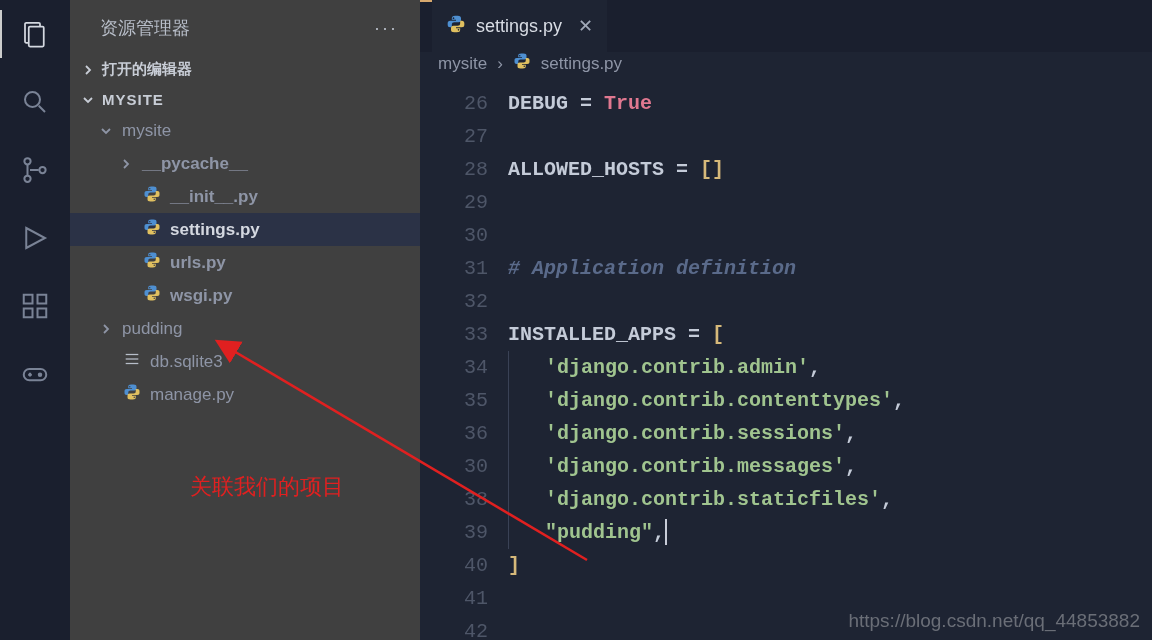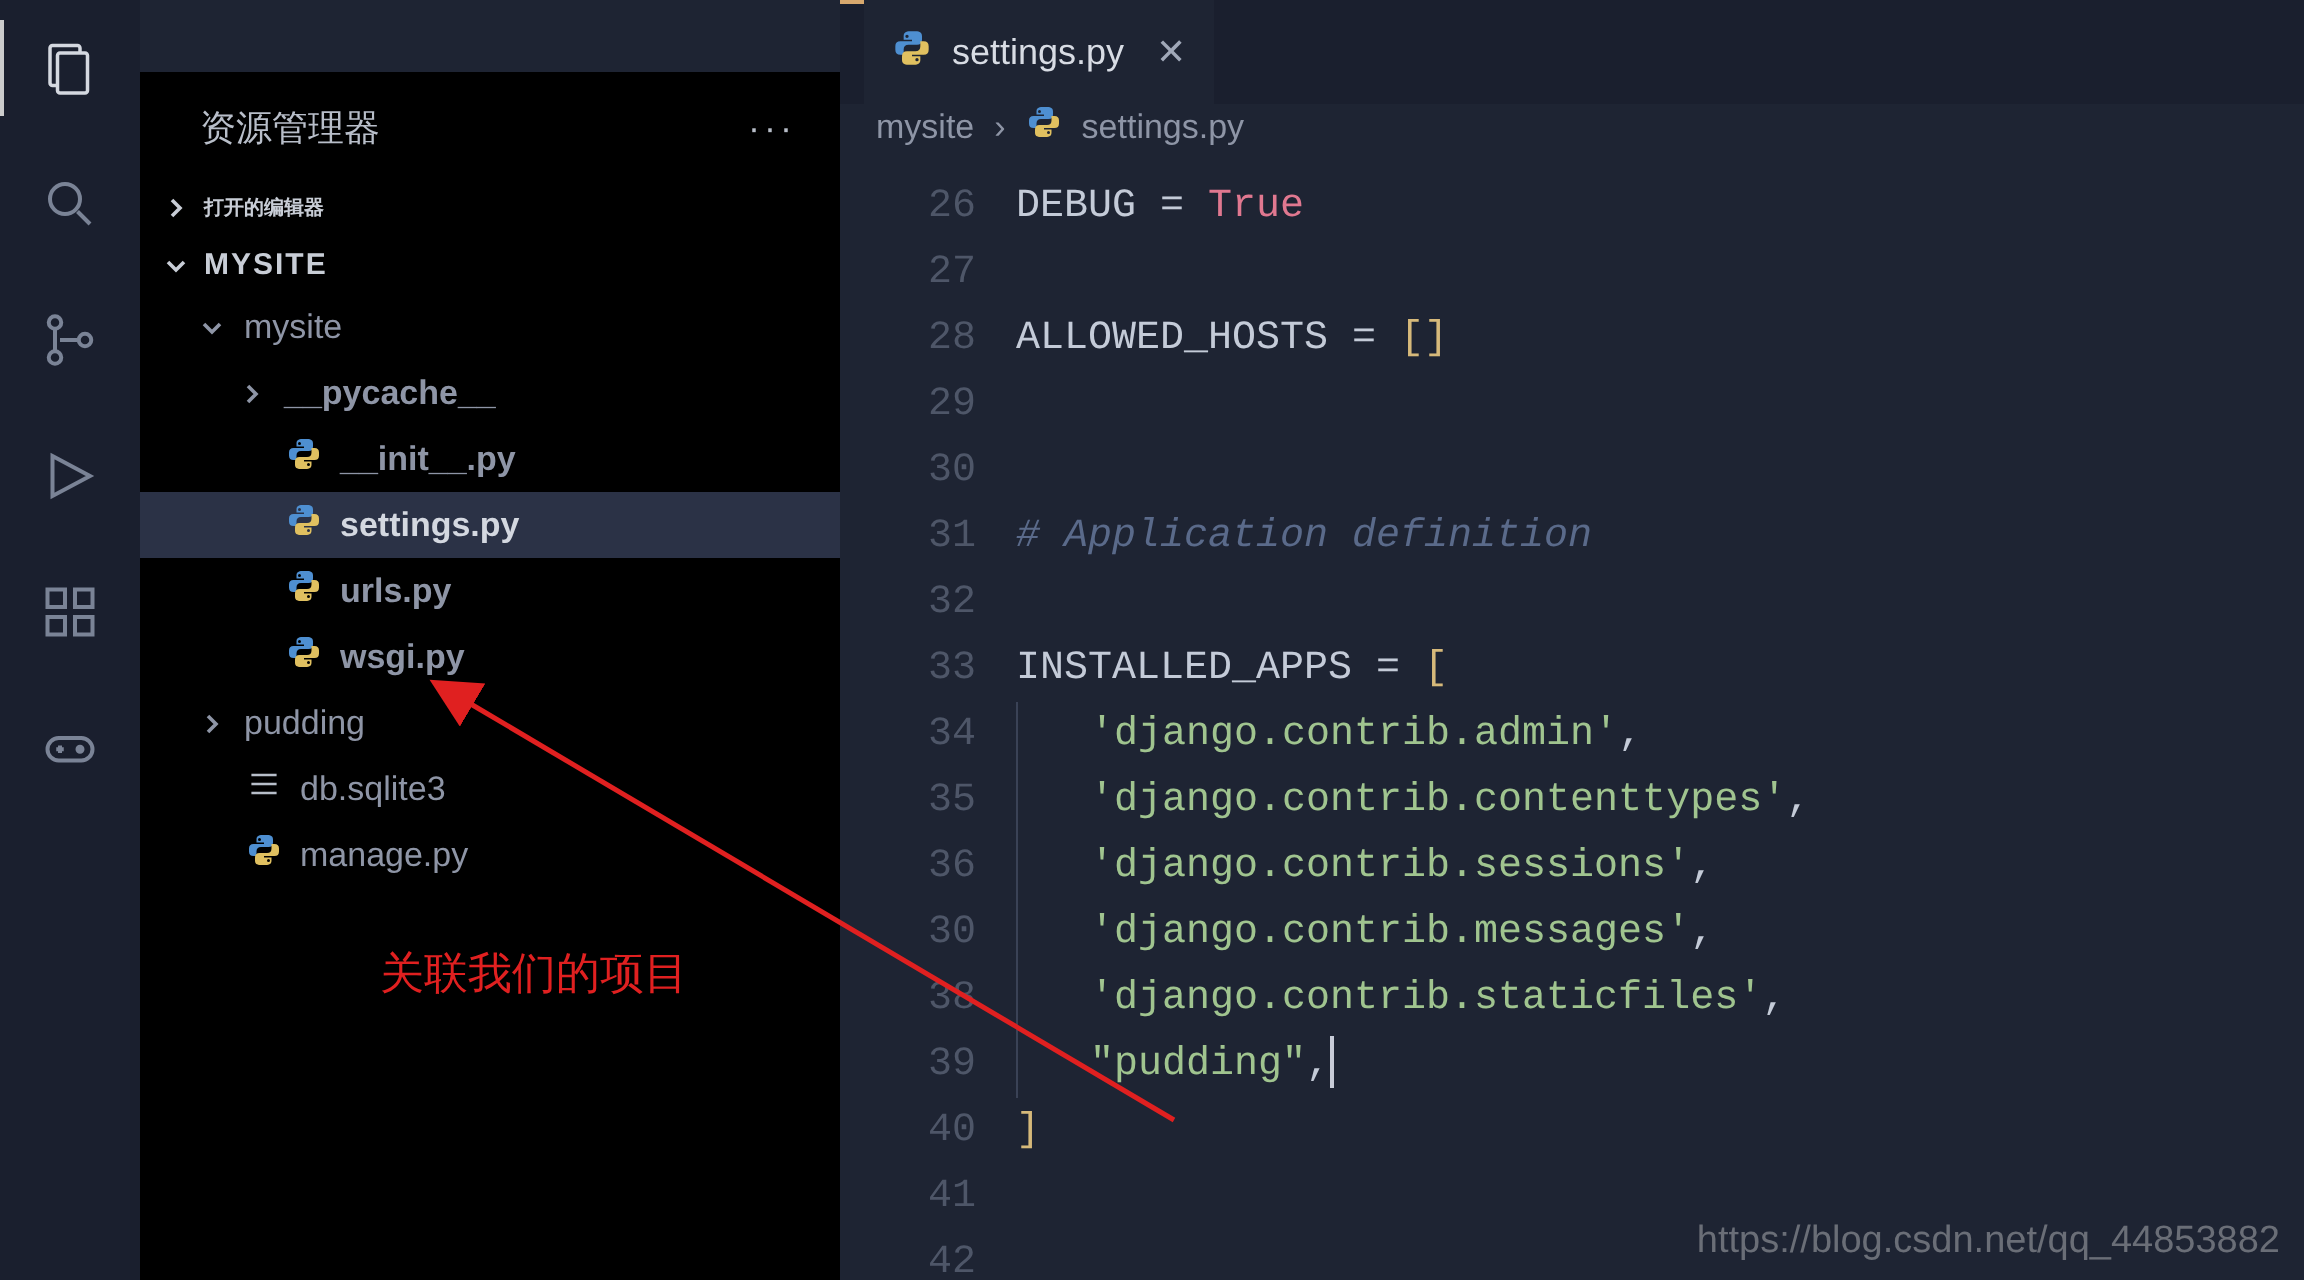--- a/index.html
+++ b/index.html
@@ -35,37 +35,36 @@
   position: absolute;
   left: -19px; top: -8px;
   width: 2px; height: 48px;
   background: #ccc;
 }
 .activity-icon svg { width: 30px; height: 30px; }
 
 
 .sidebar {
   width: 350px;
-  background: #000000;
+  background: #404040;
   display: flex;
   flex-direction: column;
   padding-top: 16px;
   position: relative;
-  margin-top: 36px;
 }
 .sidebar-header {
   display: flex; align-items: center; justify-content: space-between;
   padding: 0 22px 14px 30px;
   color: #b8bec9;
   font-size: 18px;
 }
 .sidebar-section-title {
   display: flex; align-items: center;
   padding: 6px 10px;
-  font-size: 10px;
+  font-size: 15px;
   color: #c8cdd6;
   font-weight: bold;
   gap: 6px;
 }
 .folder-title {
   display: flex; align-items: center;
   padding: 6px 10px;
   font-size: 15px;
   color: #c8cdd6;
   font-weight: bold;
@@ -137,21 +136,21 @@
 }
 .gutter {
   width: 88px;
   text-align: right;
   color: #4e5668;
   padding-right: 20px;
   user-select: none;
 }
 .gutter .ln { height: 33px; }
 .code-lines { flex: 1; }
-.code-lines .line { height: 33px; white-space: pre; }
+.code-lines .line { height: 33px; white-space: pre; font-weight: bold; }
 .c-var { color: #c4cbd8; }
 .c-op { color: #c4cbd8; }
 .c-const { color: #e07890; }
 .c-comment { color: #5a6a8a; font-style: italic; }
 .c-punct { color: #d6b97a; }
 .c-string { color: #a0c48f; }
 .indent-guide {
   display: inline-block;
   border-left: 1px solid #3a4256;
   width: 1px;

